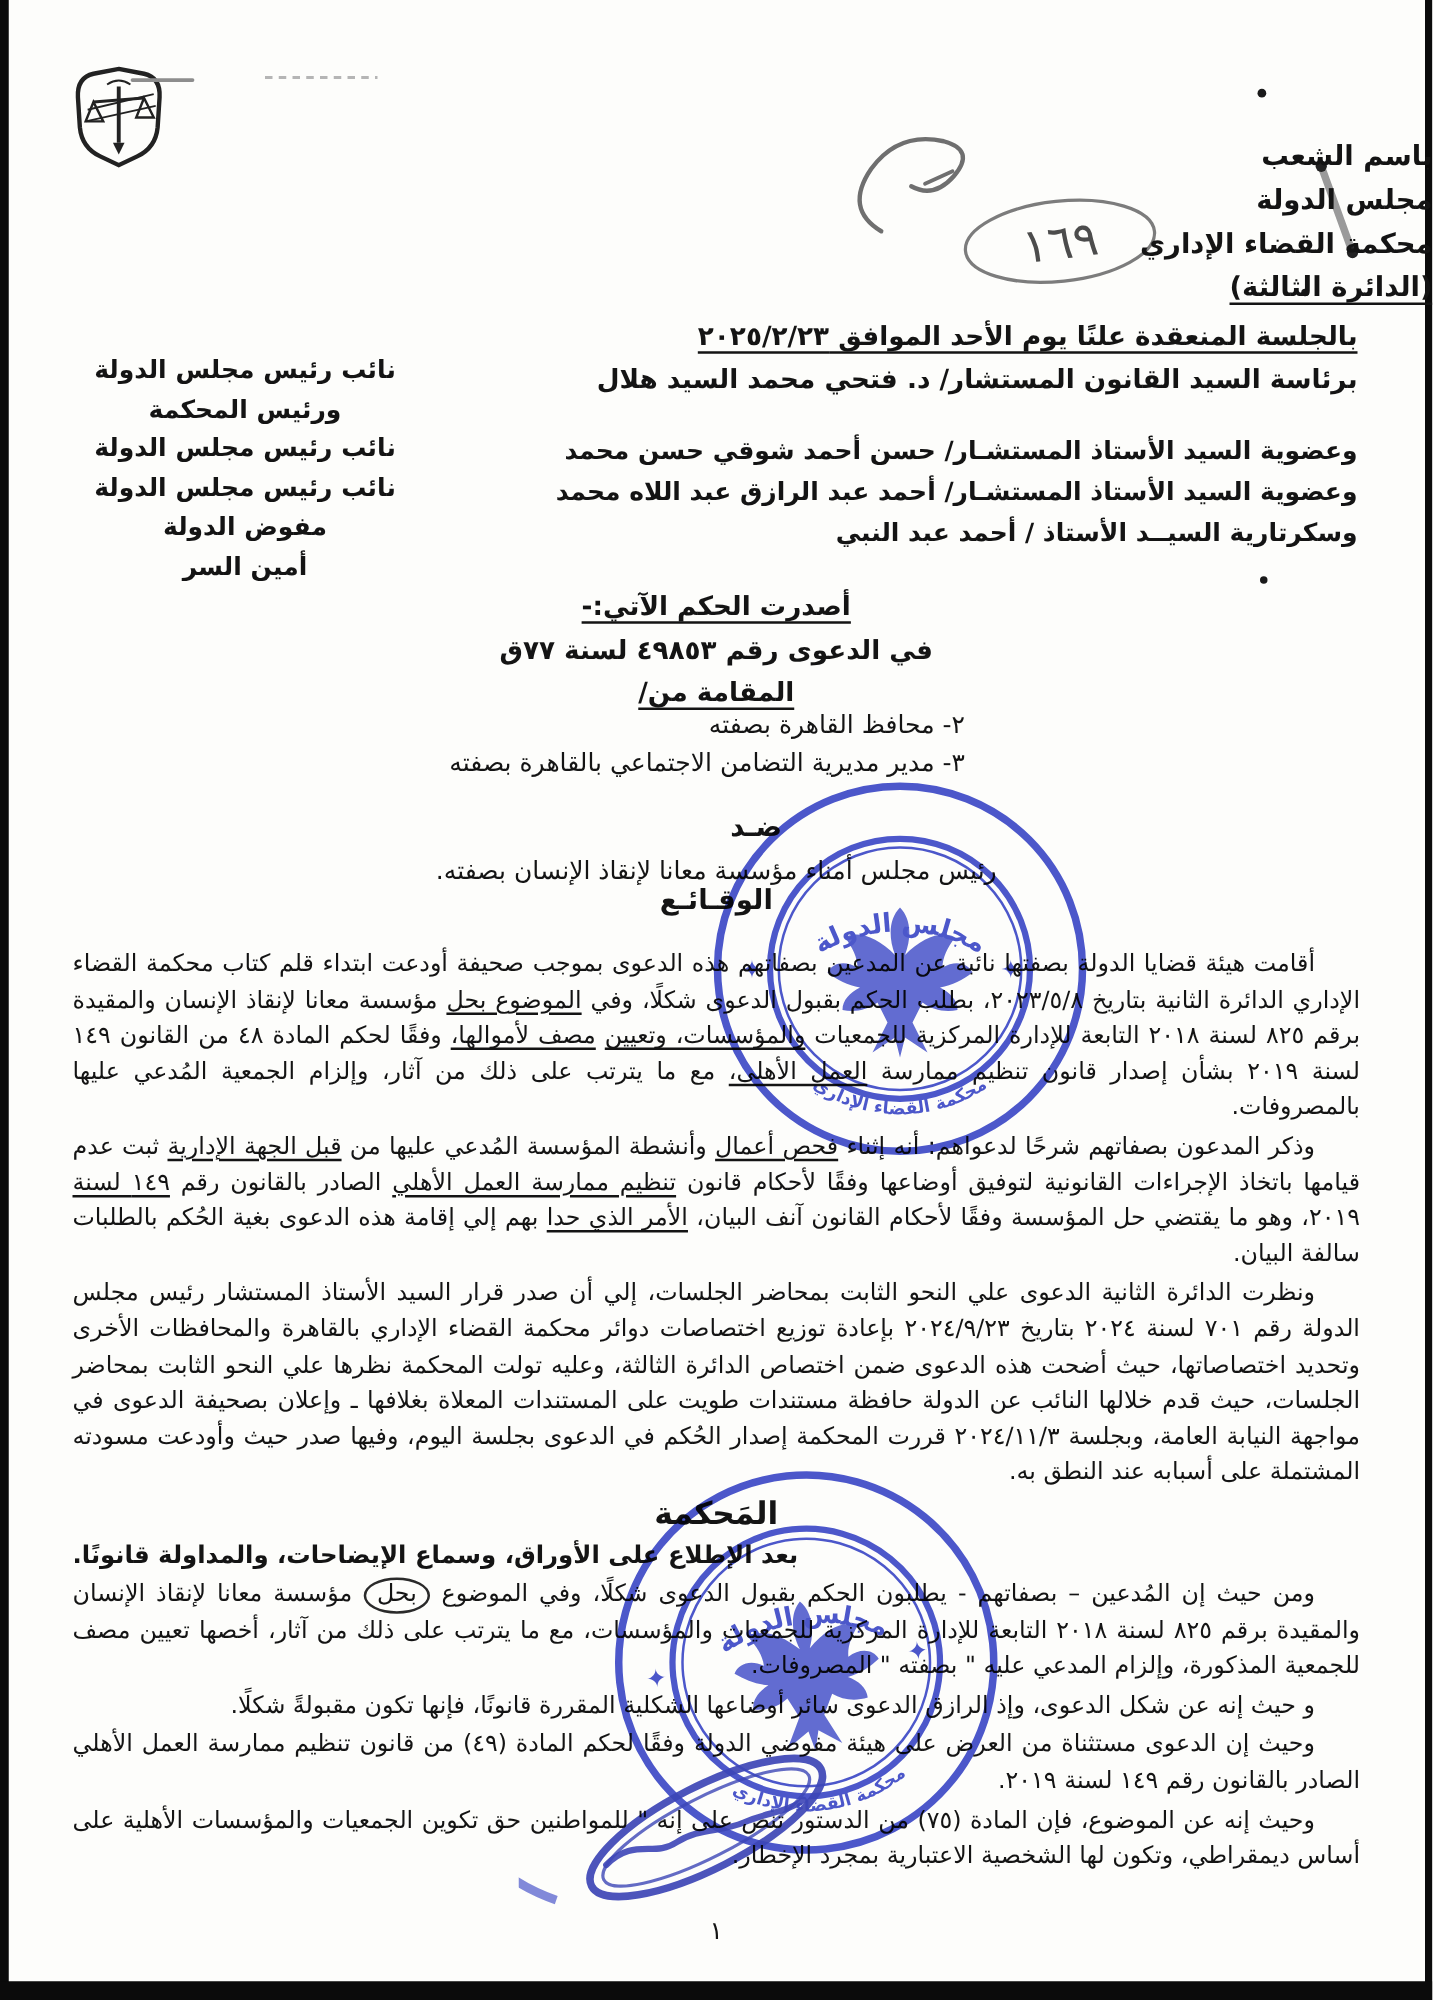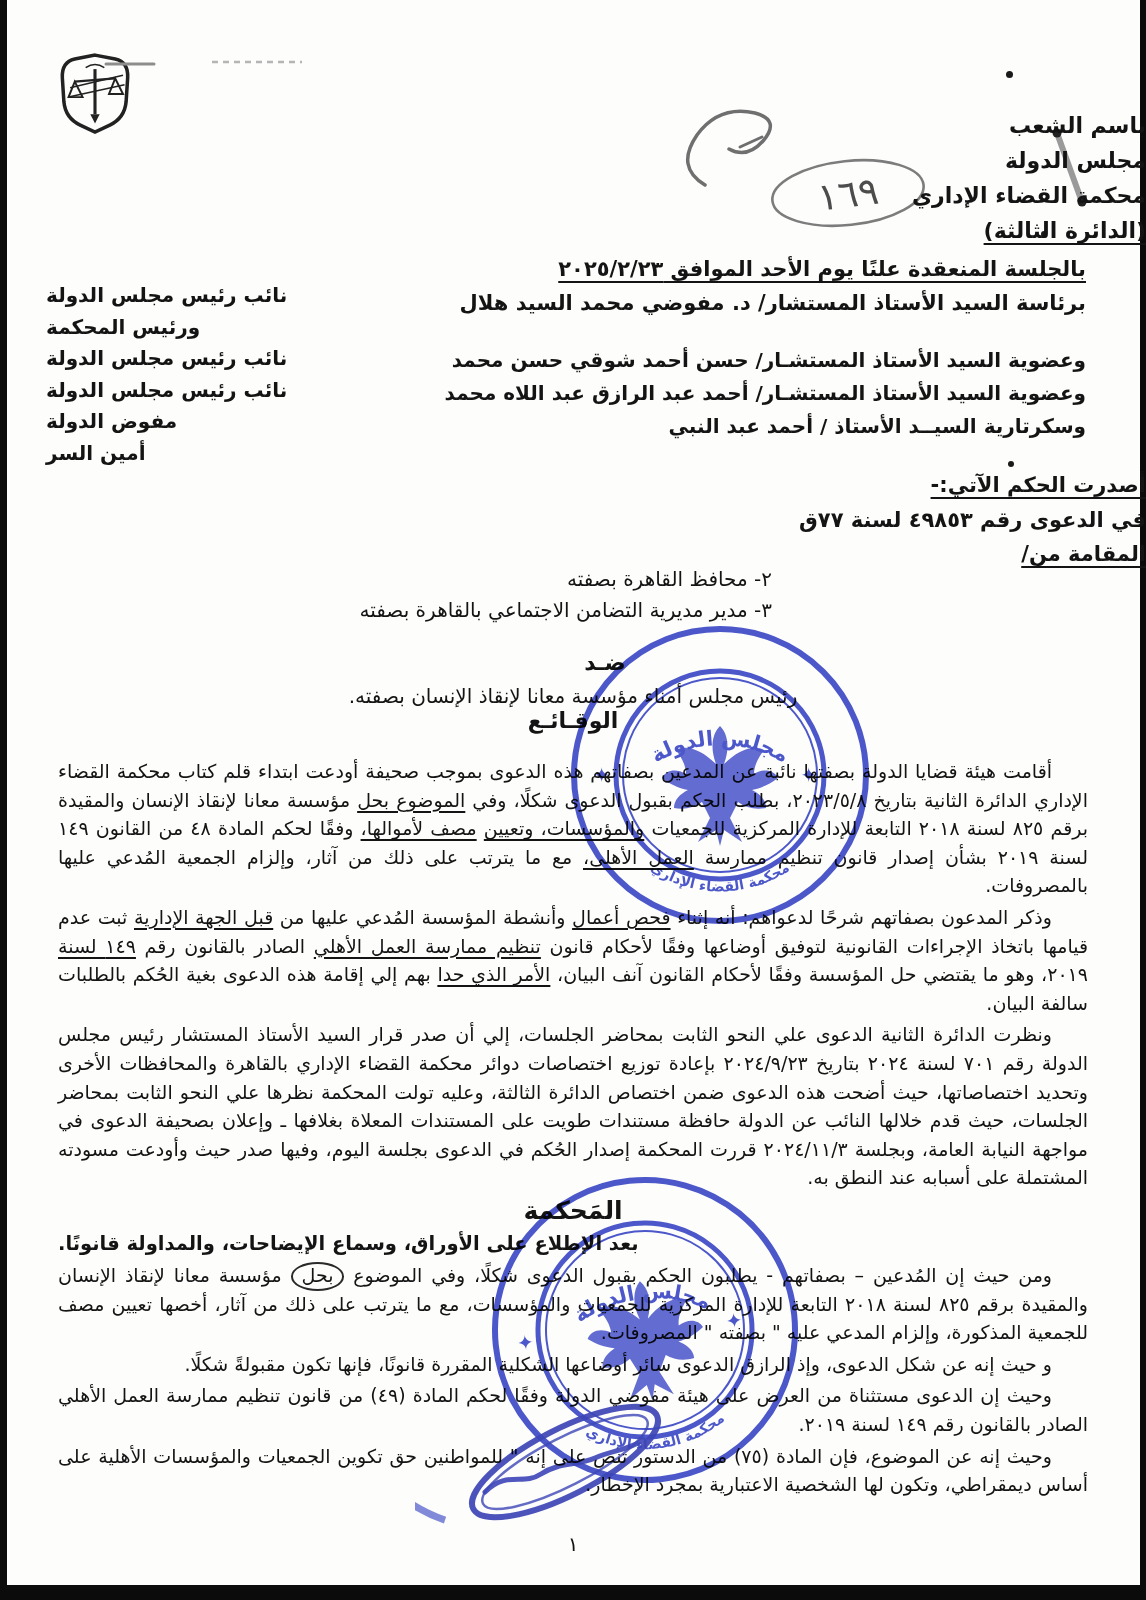--- a/index.html
+++ b/index.html
@@ -17,25 +17,25 @@
   .speck{position:absolute;background:#1a1a1a;border-radius:50%;}
 
   .hdr{position:absolute;top:108px;left:0;width:100%;text-align:right;
        font-weight:bold;font-size:22px;line-height:35px;}
   .hdr .u-line{display:inline-block;}
 
   .u-line{text-decoration:underline;text-decoration-thickness:2px;text-underline-offset:5px;}
 
   .session{position:absolute;top:252px;right:60px;text-align:right;
            font-weight:bold;font-size:21px;line-height:34px;}
-  .margin-titles{position:absolute;top:280px;left:46px;width:300px;text-align:left;
+  .margin-titles{position:absolute;top:280px;left:46px;width:300px;text-align:center;
            font-weight:bold;font-size:20px;line-height:31.5px;}
   .panel{position:absolute;top:344px;right:60px;text-align:right;
            font-weight:bold;font-size:20px;line-height:33px;}
-  .center-block{position:absolute;top:468px;left:0;width:100%;
+  .center-block{position:absolute;top:468px;left:0;width:100%;text-align:center;
            font-weight:bold;font-size:21px;line-height:34.5px;}
   .plaintiffs{position:absolute;top:564px;right:374px;text-align:right;
            font-size:20px;line-height:31px;}
   .versus{position:absolute;top:650px;left:0;width:100%;text-align:center;
            font-weight:bold;font-size:22px;padding-left:32px;}
   .defendant{position:absolute;top:684px;left:0;width:100%;text-align:center;font-size:20px;}
   .facts-title{position:absolute;top:708px;left:0;width:100%;text-align:center;
            font-weight:bold;font-size:22px;letter-spacing:1px;}
 
   .flow{position:absolute;top:742px;right:58px;left:58px;
@@ -92,21 +92,21 @@
 
   <div class="hdr">
     <div>باسم الشعب</div>
     <div>مجلس الدولة</div>
     <div>محكمة القضاء الإداري</div>
     <div class="u-line">(الدائرة الثالثة)</div>
   </div>
 
   <div class="session">
     <div><span class="u-line">بالجلسة المنعقدة علنًا يوم الأحد الموافق ٢٠٢٥/٢/٢٣</span></div>
-    <div>برئاسة السيد الأستاذ المستشار/ د. مفوضي محمد السيد هلال</div>
+    <div>برئاسة السيد القانون المستشار/ د. فتحي محمد السيد هلال</div>
   </div>
 
   <div class="margin-titles">
     <div>نائب رئيس مجلس الدولة</div>
     <div>ورئيس المحكمة</div>
     <div>نائب رئيس مجلس الدولة</div>
     <div>نائب رئيس مجلس الدولة</div>
     <div>مفوض الدولة</div>
     <div>أمين السر</div>
   </div>

